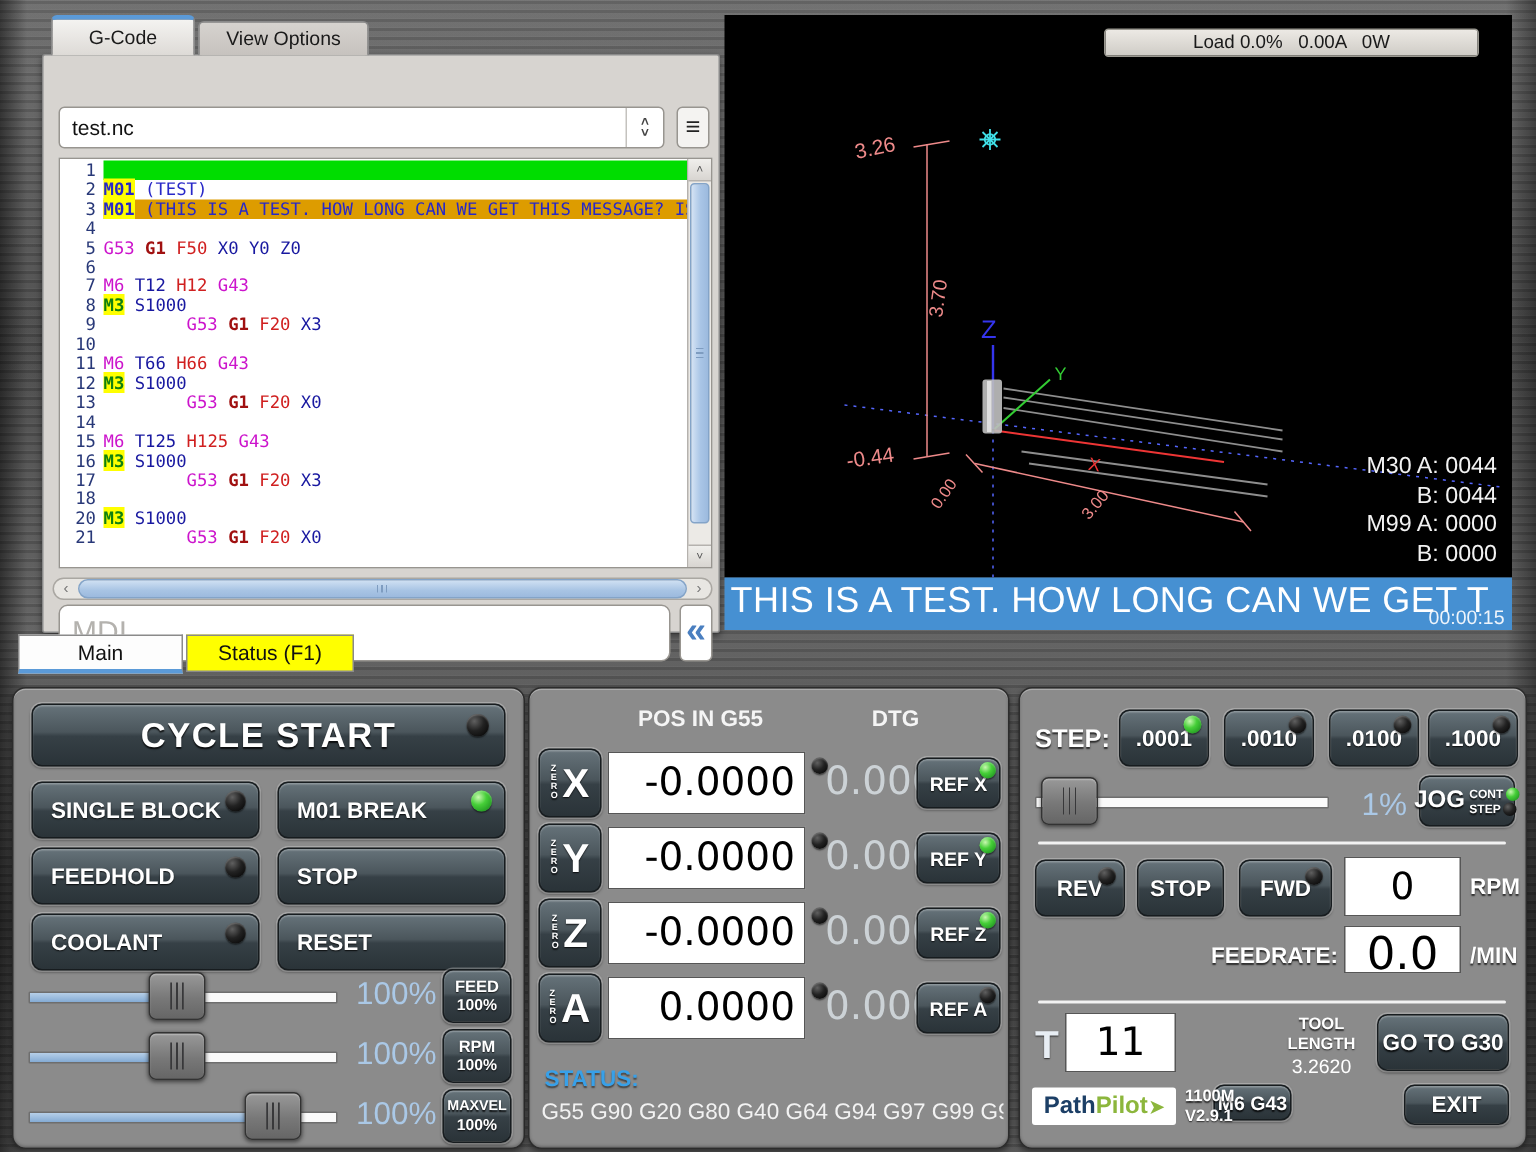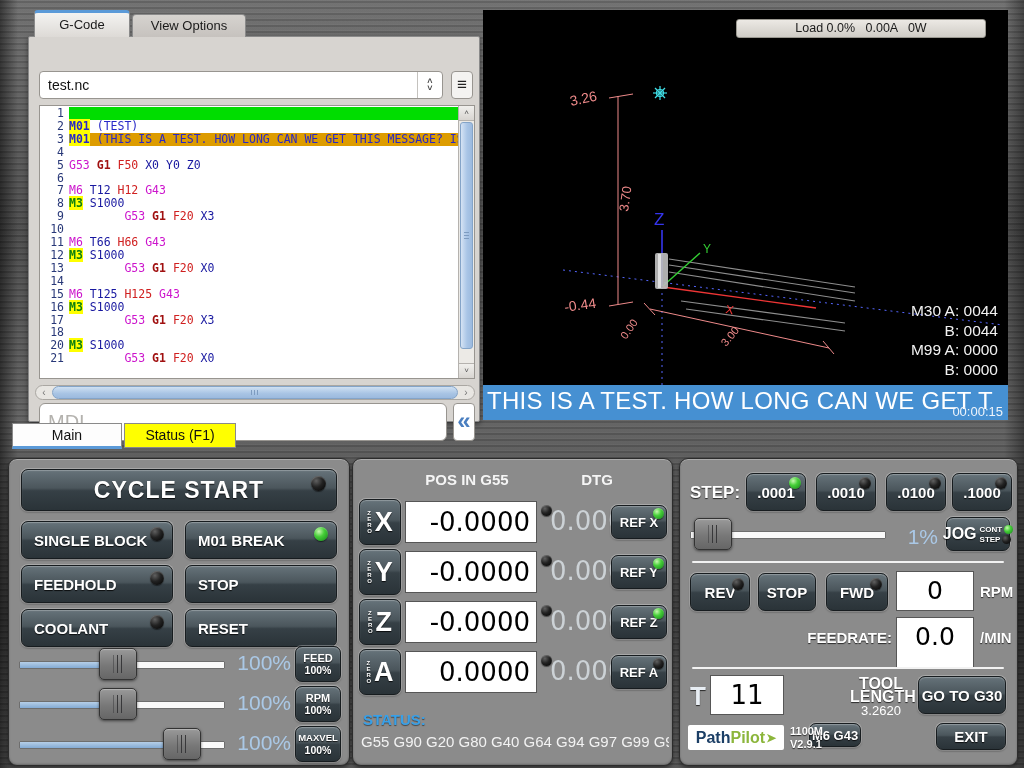--- a/index.html
+++ b/index.html
@@ -106,21 +106,21 @@
   .jogbtn{left:266px;top:58px;width:64px;height:34px;padding:0;}
   .jogbtn .jl{font-size:16px;margin-right:3px;}
   .jcol{display:flex;flex-direction:column;gap:1px;}
   .jrow{display:flex;align-items:center;gap:2px;font-size:8px;line-height:9px;}
   .jrow .iled{width:9px;height:9px;}
   .plabel{position:absolute;color:#fff;font-weight:bold;font-size:15px;text-shadow:0 1px 1px rgba(0,0,0,.7);}
   .rangebtn{left:10px;top:160px;width:104px;height:38px;padding:0;}
   .rcol{display:flex;flex-direction:column;font-size:11px;line-height:12px;margin-right:8px;}
   .rrow{display:flex;align-items:center;gap:3px;font-size:10px;line-height:11px;}
   .tlabel{position:absolute;left:170px;top:218px;width:62px;text-align:center;color:#fff;}
-  .tlabel .t1{font-weight:bold;font-size:16px;line-height:13px;text-shadow:0 1px 1px rgba(0,0,0,.7);}
+  .tlabel .t1{font-weight:bold;font-size:11px;line-height:13px;text-shadow:0 1px 1px rgba(0,0,0,.7);}
   .tlabel .t2{font-size:13px;line-height:15px;}
   .logo{position:absolute;left:8px;top:266px;width:96px;height:25px;background:#fff;border-radius:2px;display:flex;align-items:center;justify-content:center;font-size:16px;font-weight:bold;font-family:"Liberation Sans",sans-serif;}
   .logo .path{color:#1c3f66;}
   .logo .pilot{color:#8cb63c;}
   .logo .arr{color:#8cb63c;font-size:12px;margin-left:1px;}
   .modelver{position:absolute;left:110px;top:266px;color:#fff;font-weight:bold;font-size:11px;line-height:12.5px;text-shadow:0 1px 1px rgba(0,0,0,.7);}
 </style>
 </head>
 <body>
 
@@ -429,21 +429,21 @@
       <span>STOP</span>
     </div>
     <div class="btn" style="left:146px;top:114px;width:62px;height:38px;font-size:15px;">
       <span>FWD</span>
       <span class="led" style="width:12px;height:12px;right:5px;top:4px;"></span>
     </div>
     <div class="wbox" style="left:216px;top:112px;width:78px;height:40px;font-size:25px;text-align:center;line-height:38px;">0</div>
     <div class="plabel" style="left:300px;top:124px;">RPM</div>
 
     <div class="plabel" style="left:120px;top:170px;width:92px;text-align:right;">FEEDRATE:</div>
-    <div class="wbox" style="left:216px;top:158px;width:78px;height:52px;font-size:25px;text-align:center;line-height:38px;">0.0</div>
+    <div class="wbox" style="left:216px;top:158px;width:78px;height:32px;font-size:30px;text-align:center;line-height:38px;">0.0</div>
     <div class="plabel" style="left:300px;top:170px;">/MIN</div>
 
     <div class="sep" style="left:12px;top:208px;width:312px;"></div>
 
     <div class="plabel" style="left:10px;top:222px;font-size:26px;color:#e8eef4;">T</div>
     <div class="wbox" style="left:30px;top:216px;width:74px;height:40px;font-size:26px;text-align:center;line-height:38px;">11</div>
     <div class="btn" style="left:129px;top:217px;width:52px;height:24px;font-size:13px;margin-top:47px;">
       <span>M6 G43</span>
     </div>
     <div class="tlabel">

